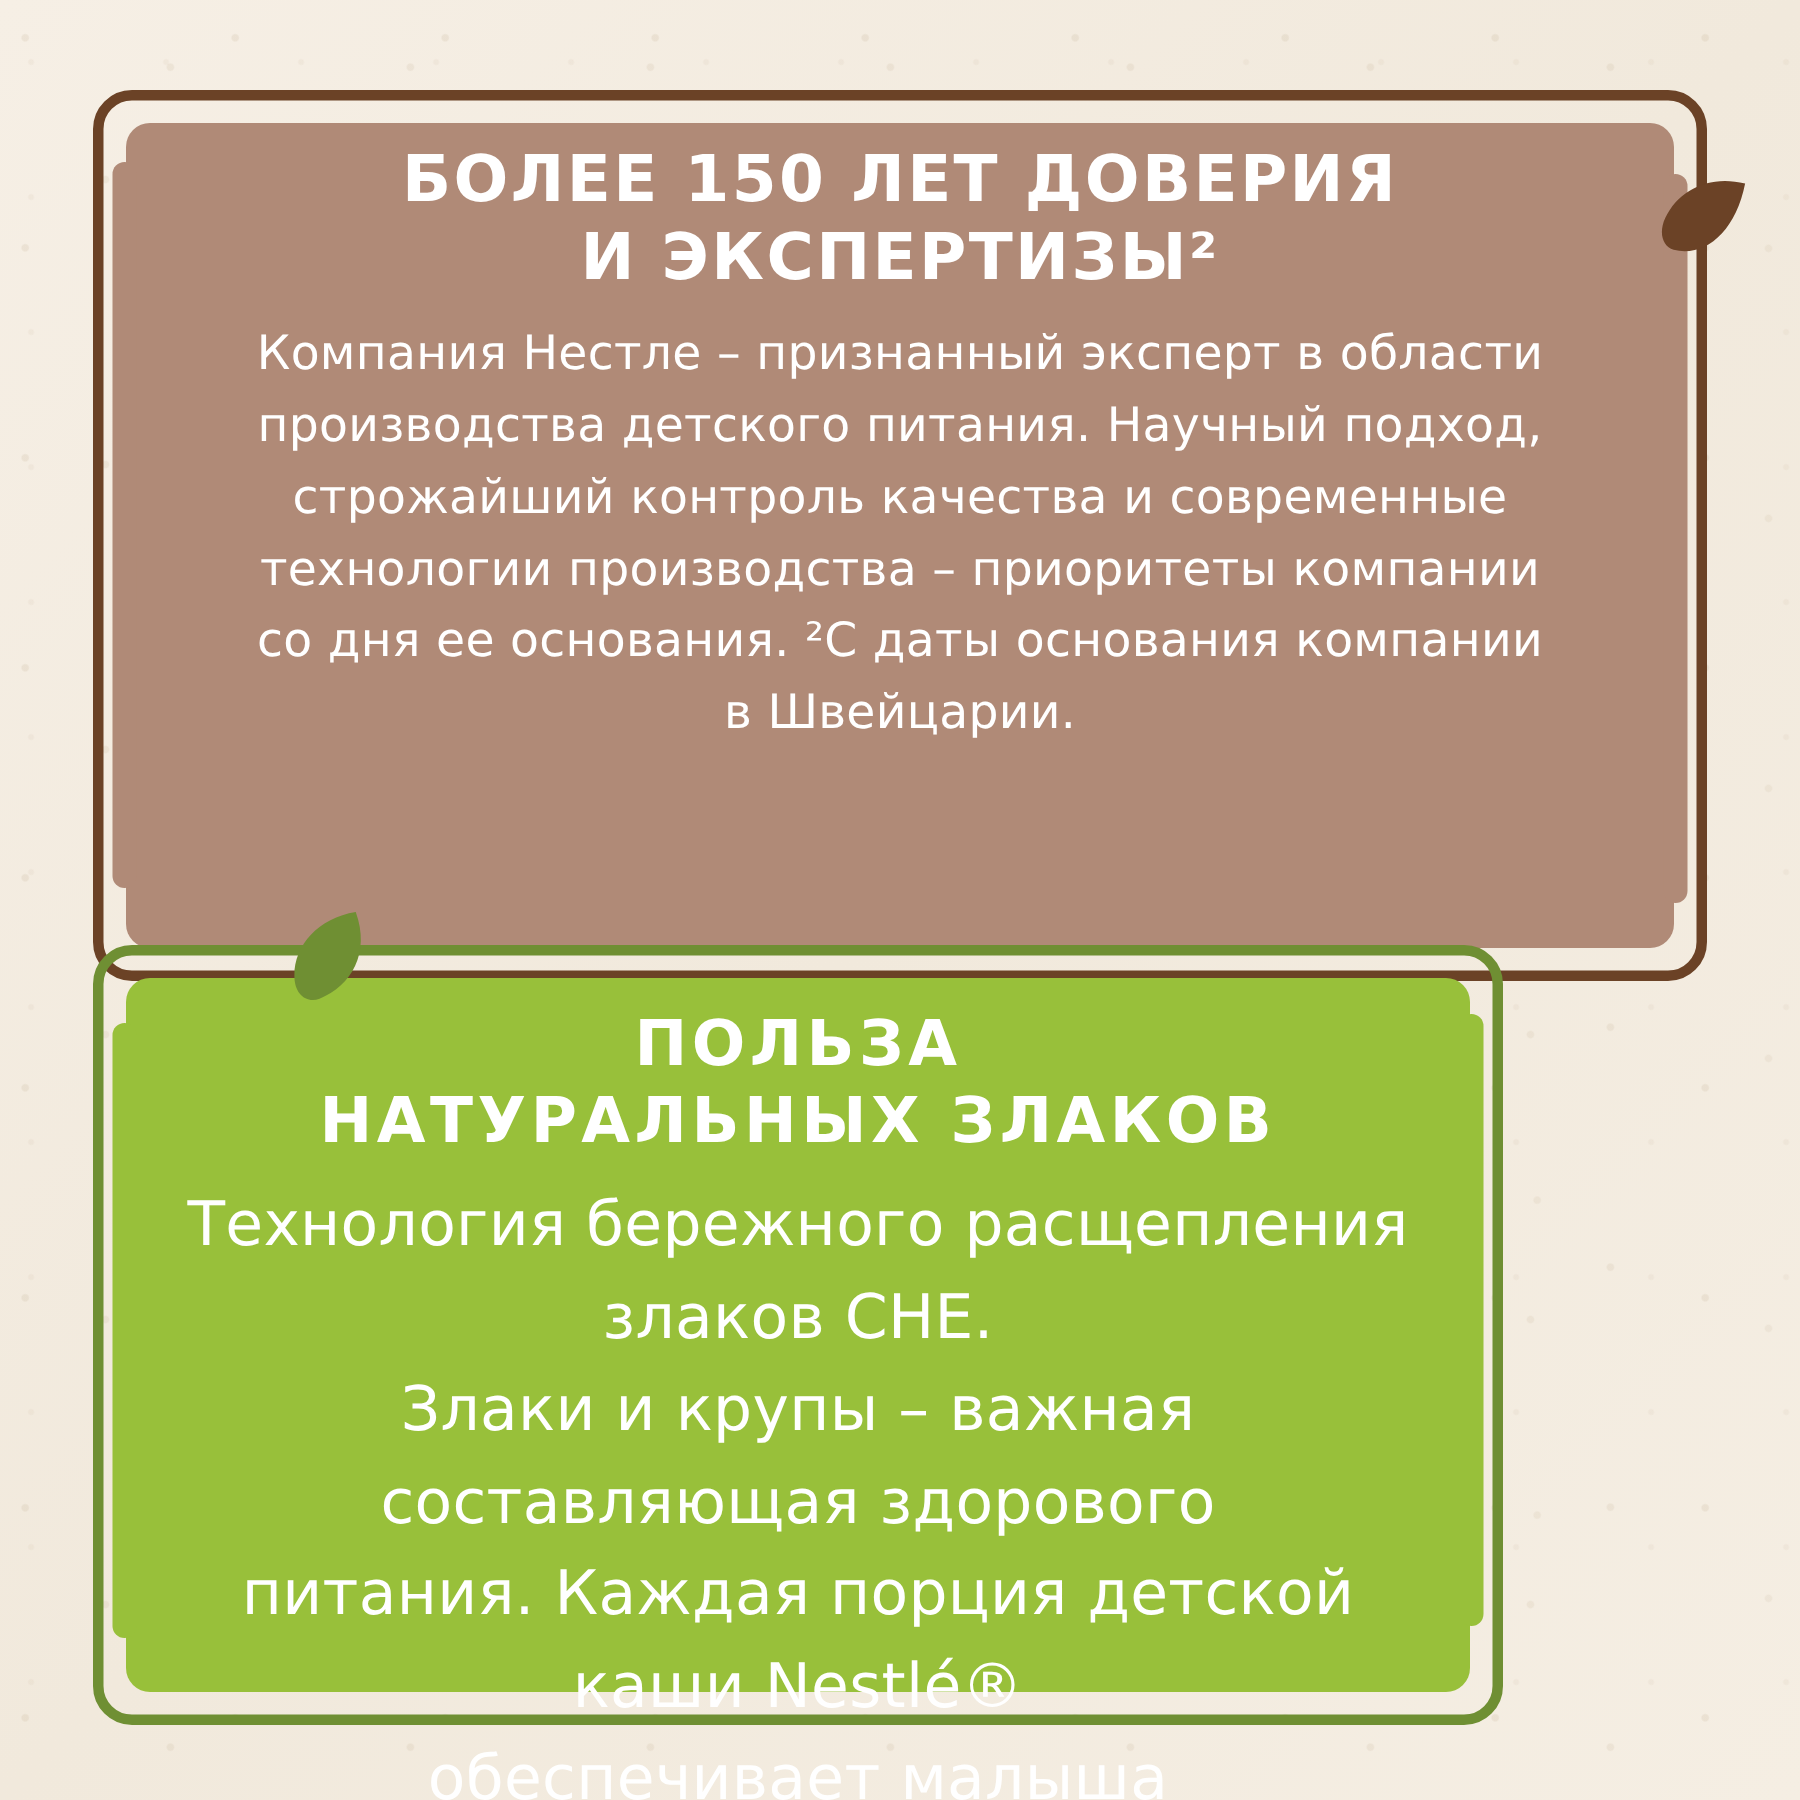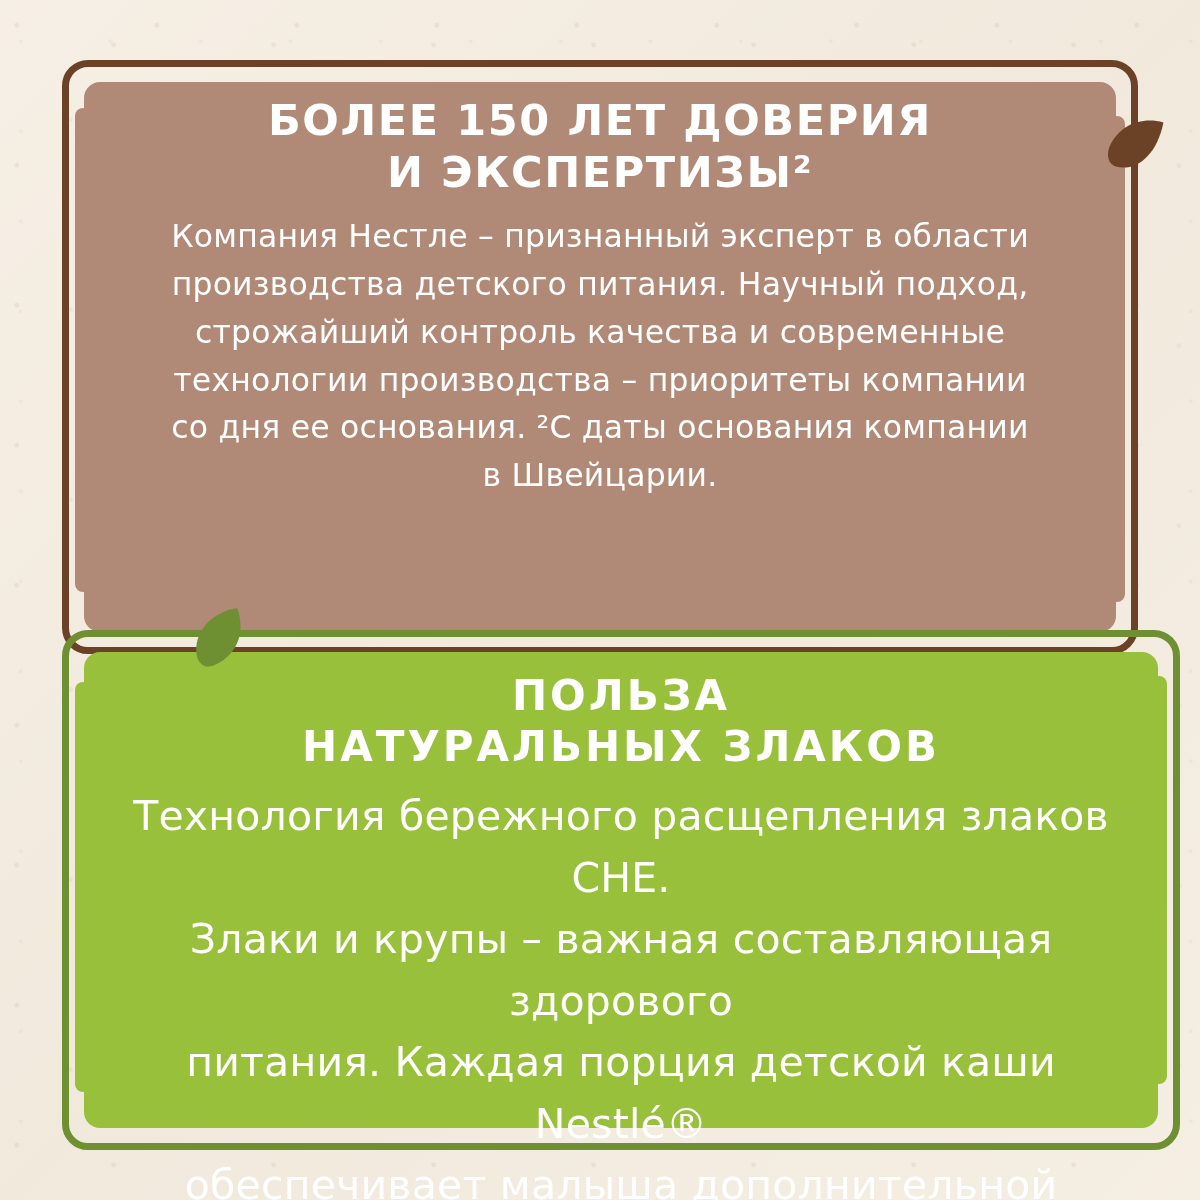--- a/index.html
+++ b/index.html
@@ -71,21 +71,21 @@
     left: -9px; top: 26px; width: 16px; bottom: 40px; border-radius: 8px;
   }
   #card-trust .fill::after {
     right: -9px; top: 34px; width: 16px; bottom: 30px; border-radius: 8px;
   }
 
   
   #card-grains {
     left: 62px;
     top: 630px;
-    width: 1118px;
+    width: 940px;
     height: 520px;
   }
   #card-grains .frame {
     position: absolute;
     inset: 0;
     border: 7px solid #6f8f33;
     border-radius: 26px;
   }
   #card-grains .fill {
     position: absolute;

